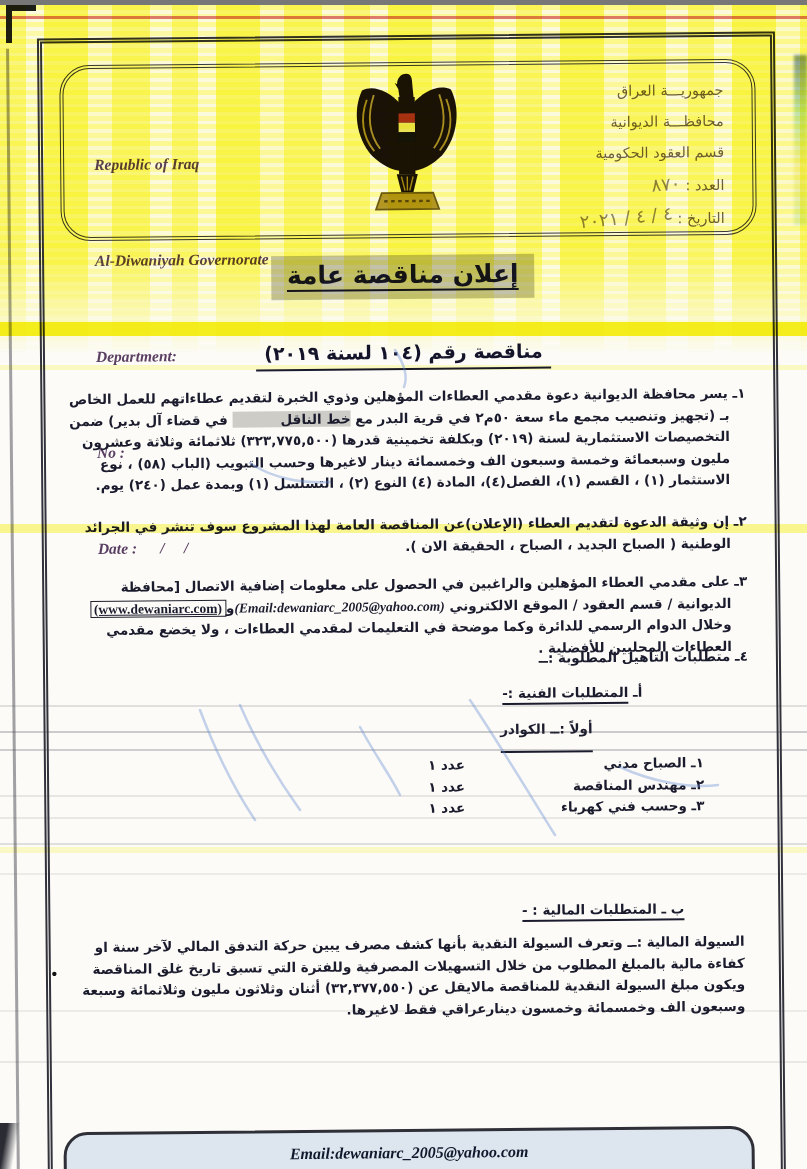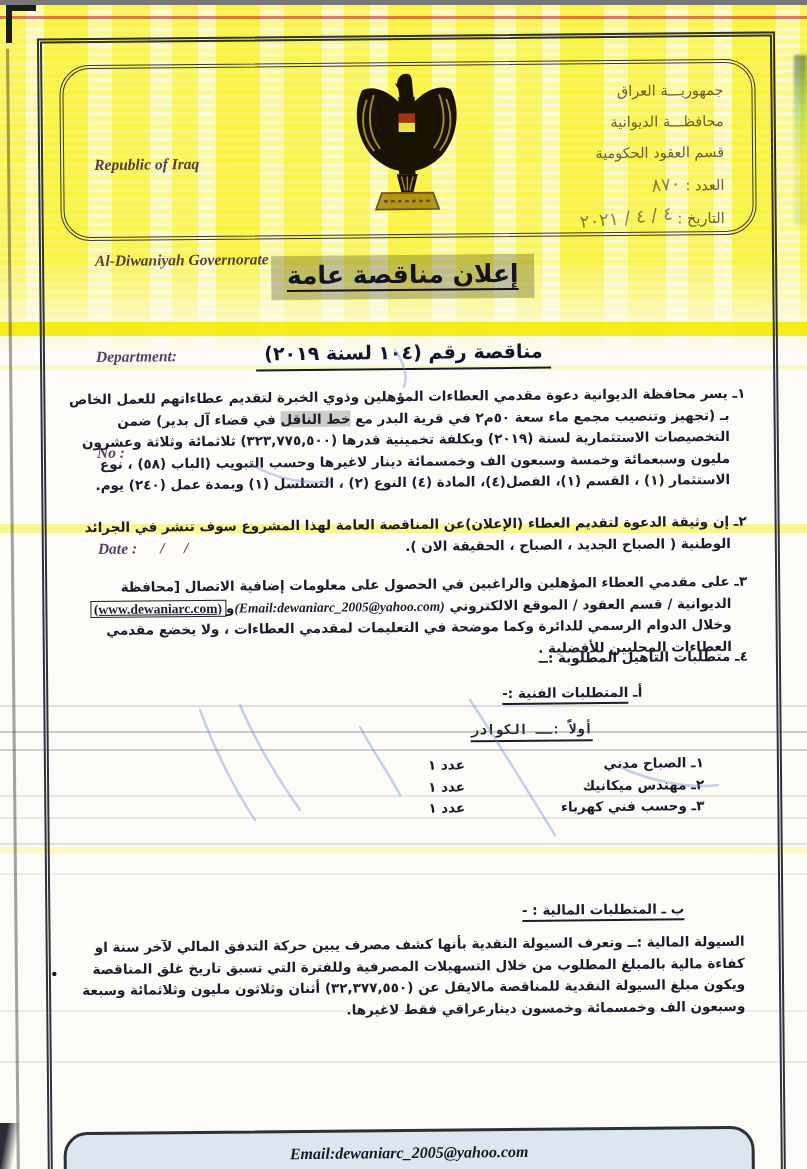--- a/index.html
+++ b/index.html
@@ -23,29 +23,29 @@
   .title-wrap{position:absolute;top:250px;left:0;right:0;display:flex;justify-content:center;}
   .doc-title{background:rgba(148,148,138,.55);padding:5px 16px 10px;font-size:25px;font-weight:700;direction:rtl;
              color:#14142a;text-decoration:underline;text-decoration-thickness:2px;text-underline-offset:6px;}
   .subtitle-wrap{position:absolute;top:336px;left:0;right:0;text-align:center;direction:rtl;}
   .subtitle{display:inline-block;font-size:19px;font-weight:700;color:#14142a;border-bottom:2.5px solid #1a1a30;padding:0 8px 5px;}
 
   
   .para{position:absolute;right:62px;left:64px;direction:rtl;text-align:right;font-size:13.5px;font-weight:700;
         color:#1b1b2e;line-height:21.5px;padding-right:16px;text-indent:-16px;}
   .p1{top:381px;} .p2{top:509px;} .p3{top:569px;} .p4{top:644px;padding-right:0;text-indent:0;}
-  .hl-g{background:rgba(130,130,122,.38);}
+  .hl-g{background:rgba(130,130,122,.38);padding-left:48px;}
   .link-www{font-family:"Liberation Serif",serif;font-weight:700;border:1.6px solid #20202e;padding:0 3px;
             text-decoration:underline;direction:ltr;unicode-bidi:embed;}
   .link-email{font-family:"Liberation Serif",serif;font-weight:700;font-style:italic;direction:ltr;unicode-bidi:embed;}
 
   .sec-a{position:absolute;top:681px;right:168px;direction:rtl;font-size:13.5px;font-weight:700;color:#1b1b2e;}
   .sec-a .u{border-bottom:2px solid #1b1b2e;padding-bottom:2px;}
   .first-heading{position:absolute;top:717px;right:218px;direction:rtl;font-size:13.5px;font-weight:700;
-                 color:#1b1b2e;border-bottom:2px solid #1b1b2e;padding-bottom:2px;font-family:Liberation Mono, monospace;}
+                 color:#1b1b2e;border-bottom:2px solid #1b1b2e;padding-bottom:14px;}
   .cadres{position:absolute;top:750px;right:107px;width:276px;direction:rtl;font-size:13.5px;font-weight:700;color:#1b1b2e;}
   .cadre-row{display:flex;justify-content:space-between;line-height:21.5px;}
 
   .sec-b{position:absolute;top:898px;right:128px;direction:rtl;font-size:13.5px;font-weight:700;color:#1b1b2e;
          border-bottom:2px solid #1b1b2e;padding-bottom:2px;}
   .fin{top:929px;padding-right:6px;text-indent:0;}
   .fin-bullet{position:absolute;left:44px;top:957px;font-size:15px;color:#111;}
 
   
   .footer-box{position:absolute;left:56px;right:60px;top:1124px;height:70px;background:#dde6ef;
@@ -140,21 +140,21 @@
     <div class="sec-a"><span>أـ </span><span class="u">المتطلبات الفنية :-</span></div>
 
     <div class="first-heading">أولاً :ــ الكوادر</div>
 
     <div class="cadres">
       <div class="cadre-row">
         <span>١ـ الصباح مدني</span>
         <span>عدد ١</span>
       </div>
       <div class="cadre-row">
-        <span>٢ـ مهندس ميكانيك</span>
+        <span>٢ـ مهندس المناقصة</span>
         <span>عدد ١</span>
       </div>
       <div class="cadre-row">
         <span>٣ـ وحسب فني كهرباء</span>
         <span>عدد ١</span>
       </div>
     </div>
 
     <div class="sec-b">ب ـ المتطلبات المالية : -</div>
 

